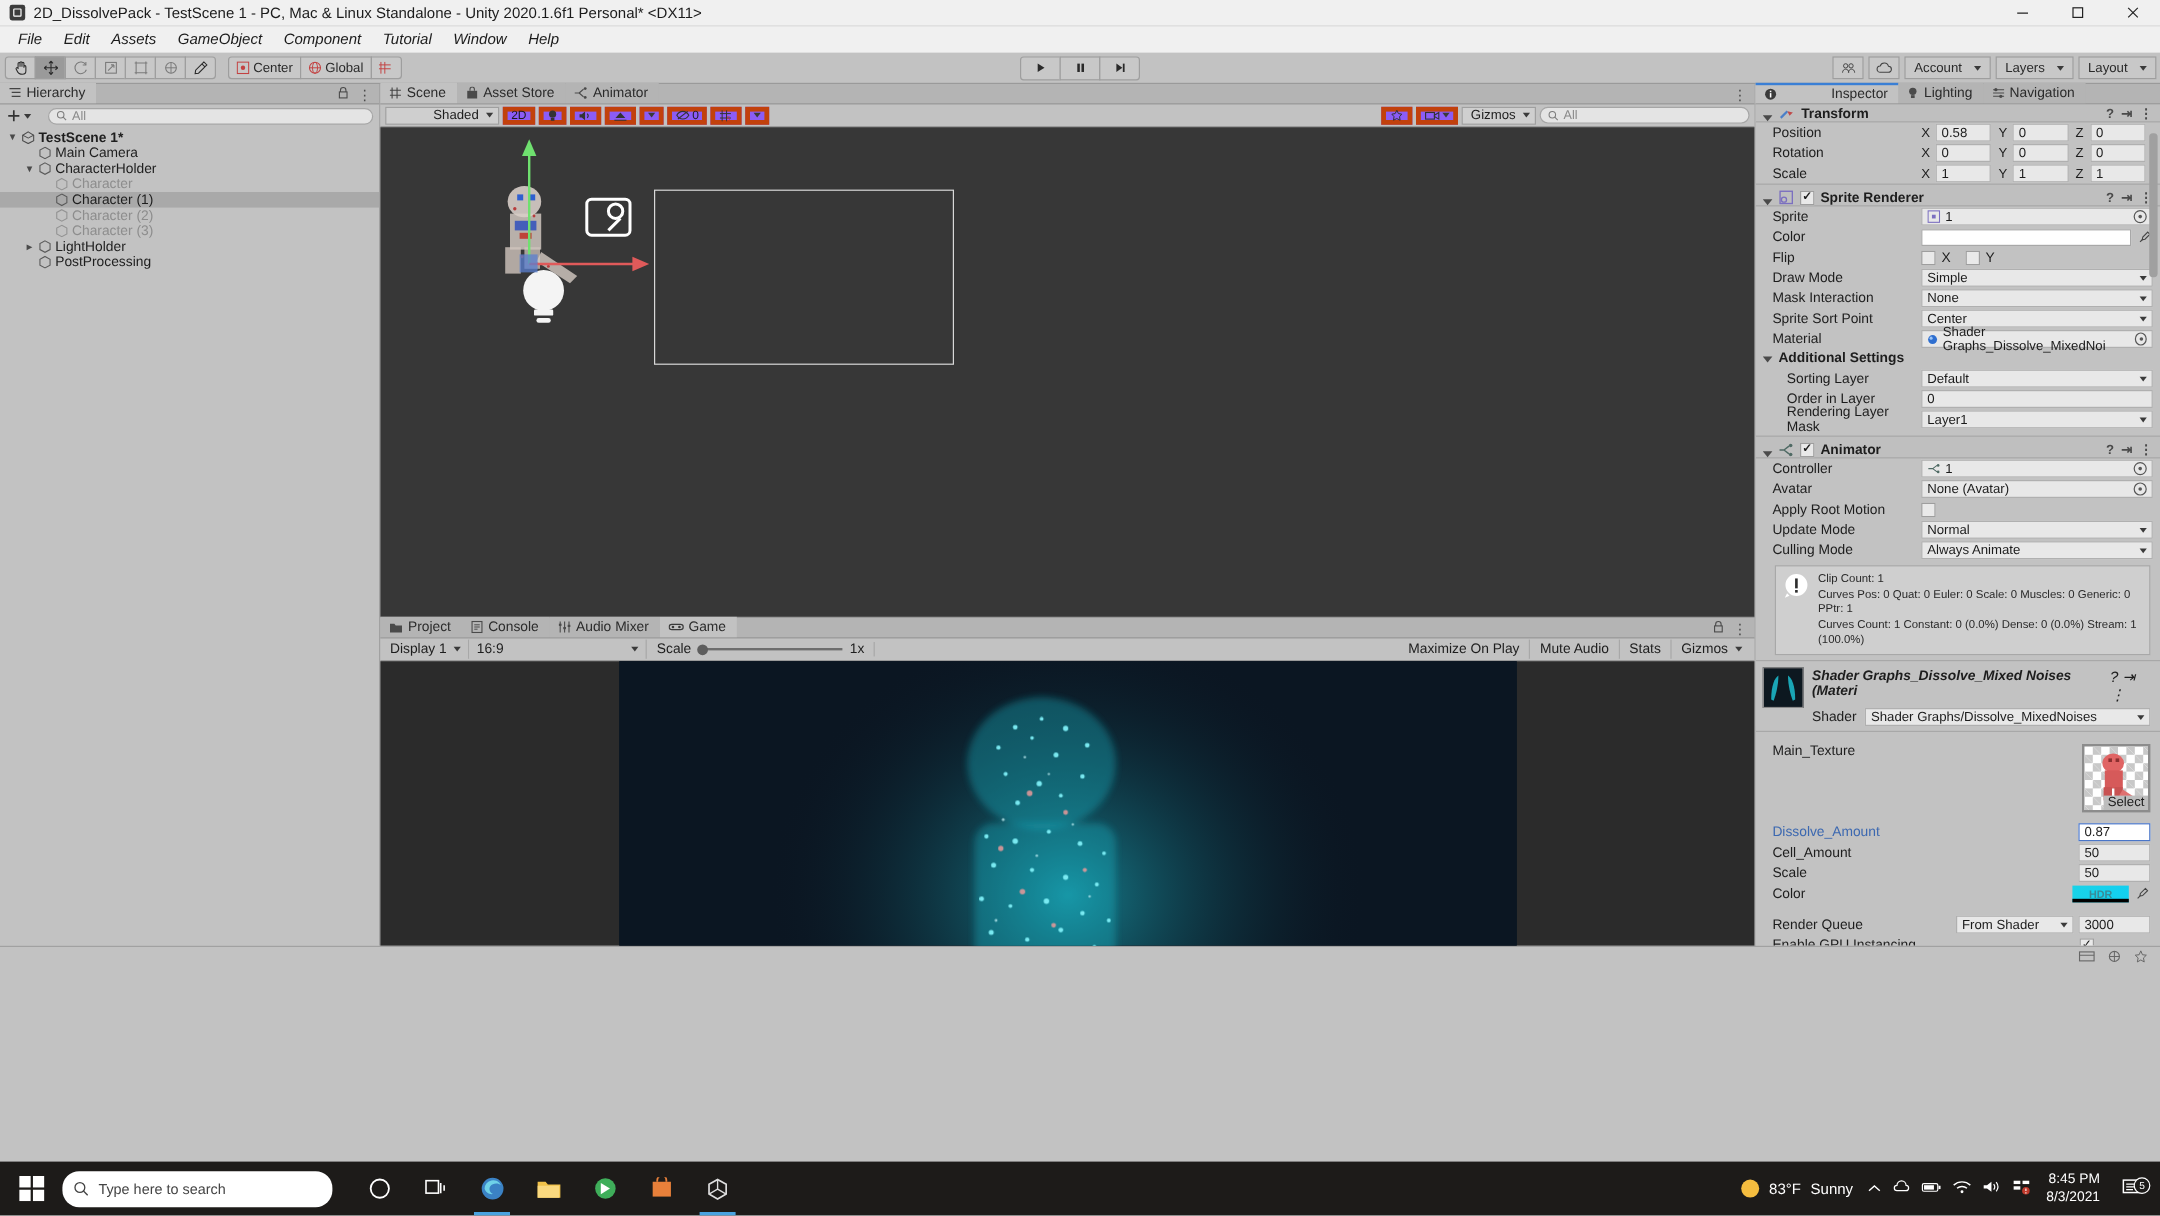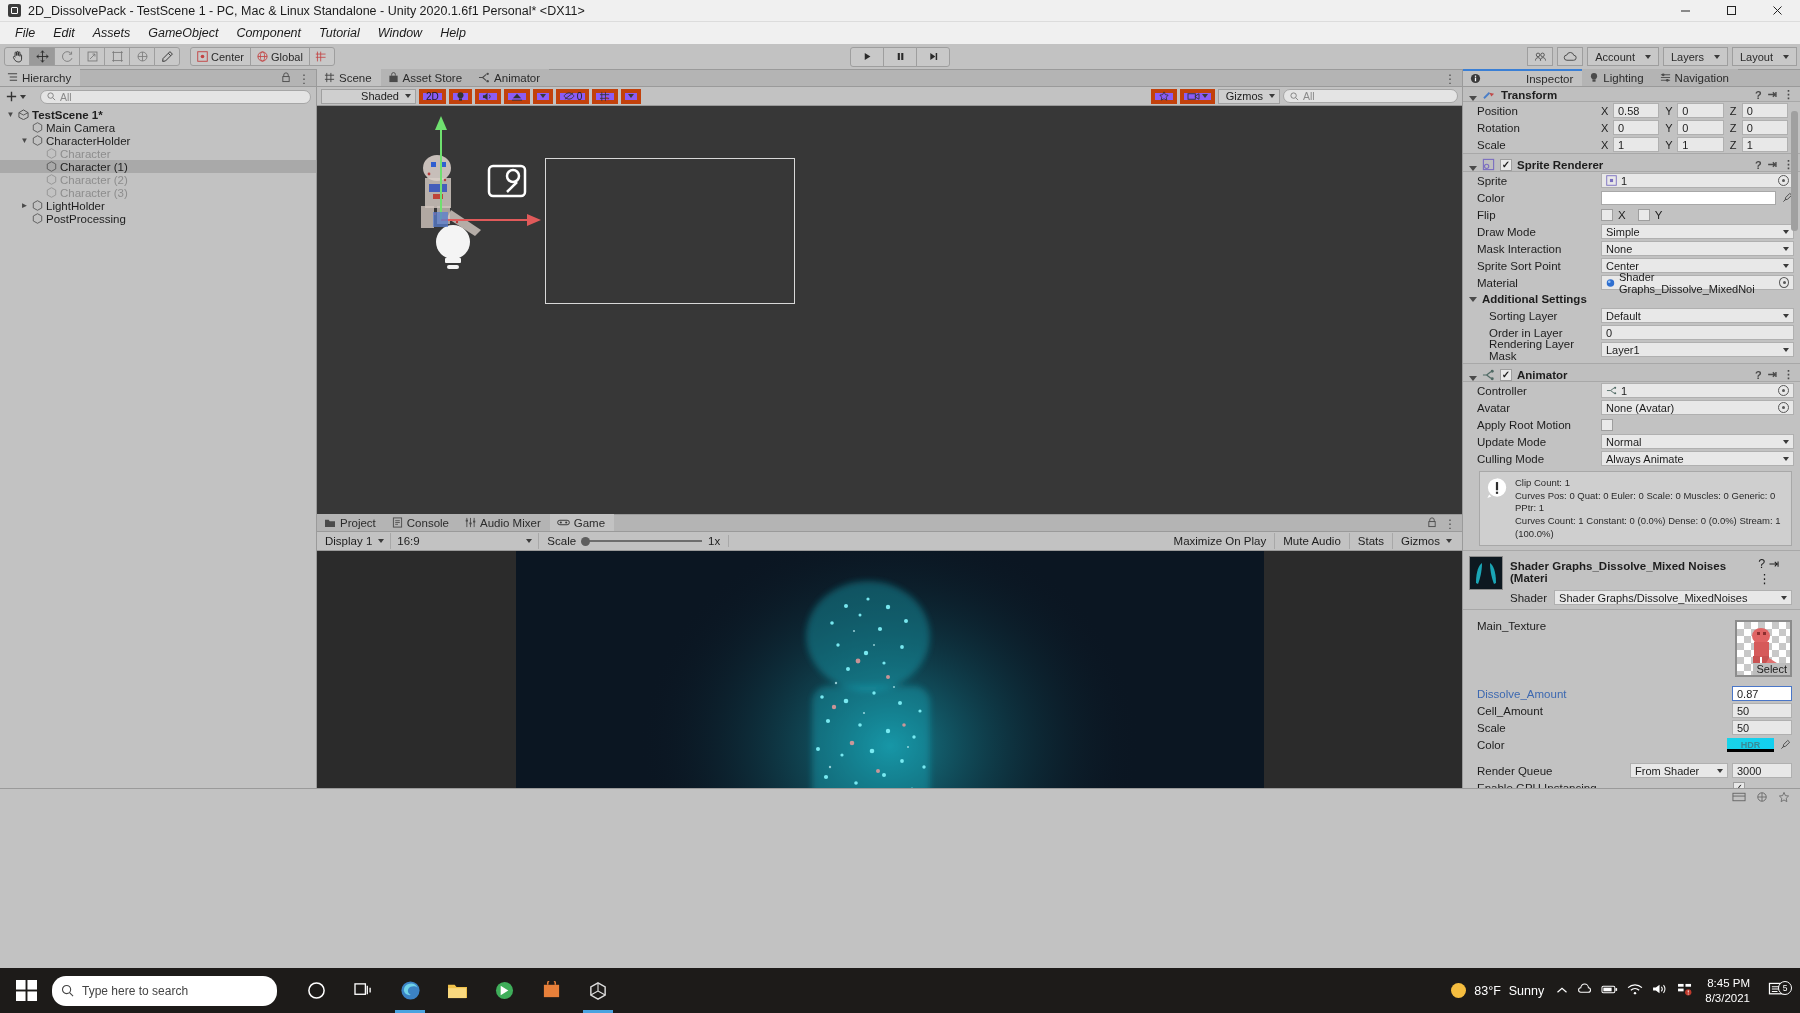--- a/index.html
+++ b/index.html
@@ -1075,21 +1075,21 @@
 
         <div class="matheader">
           <div class="matthumb">
             <svg width="32" height="32" viewBox="0 0 32 32">
               <rect width="32" height="32" fill="#0d1820"></rect>
               <path d="M6 26 C6 14 9 8 12 6 C12 14 10 22 8 27z" fill="#1fd6e8" opacity="0.75"></path>
               <path d="M26 26 C26 14 23 8 20 6 C20 14 22 22 24 27z" fill="#1fd6e8" opacity="0.75"></path>
             </svg>
           </div>
           <div style="flex:1;">
-            <div style="display:flex;align-items:center;">
+            <div style="display:flex;align-items:flex-start;font-style:italic;">
               <span class="mattitle">Shader Graphs_Dissolve_Mixed Noises (Materi</span>
               <span class="hdr-right">
                 <span>?</span>
                 <span>⇥</span>
                 <span>⋮</span>
               </span>
             </div>
             <div style="display:flex;align-items:center;gap:7px;margin-top:4px;">
               <span style="font-size:11.5px">Shader</span>
               <span class="vfield" style="flex:1;margin-right:2px;">

